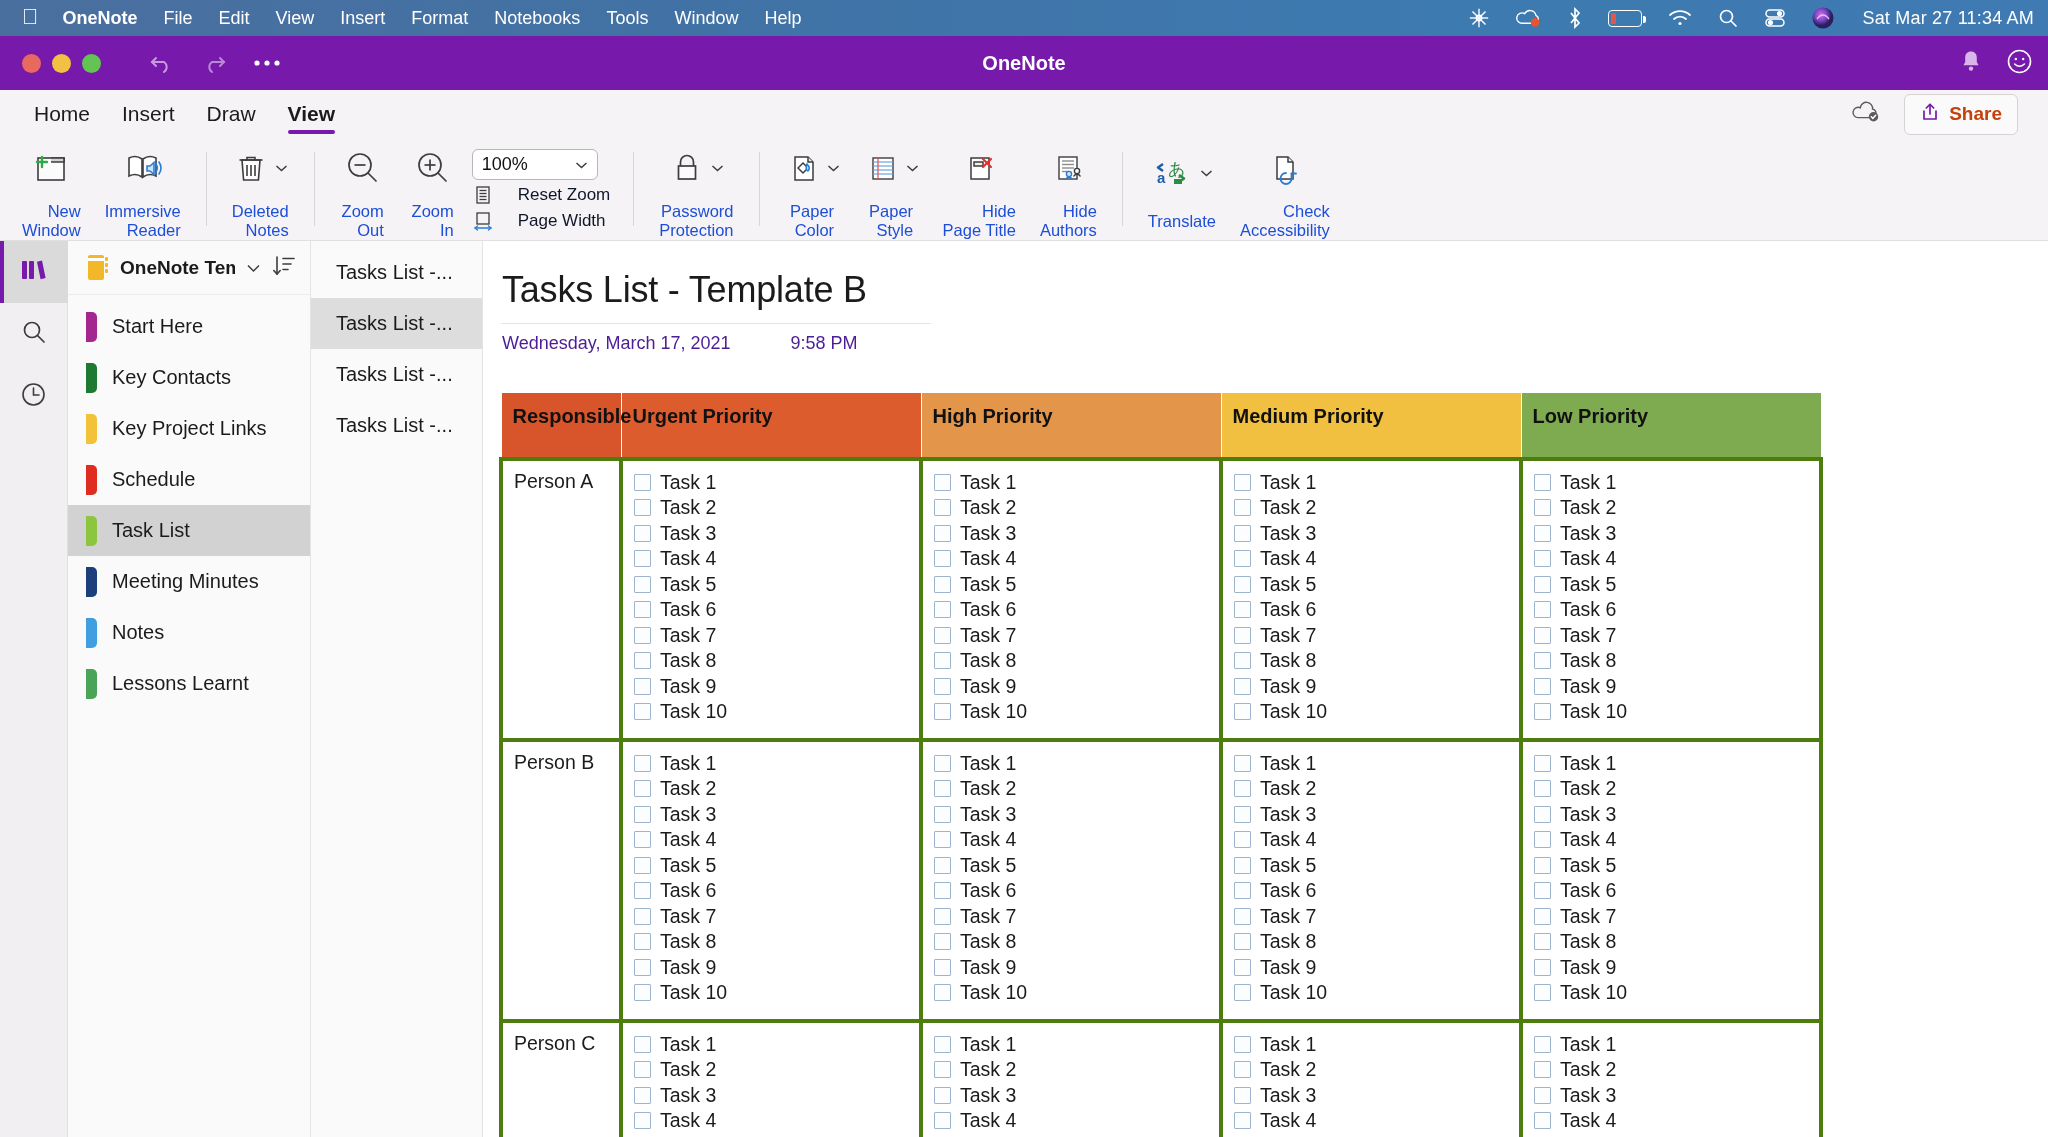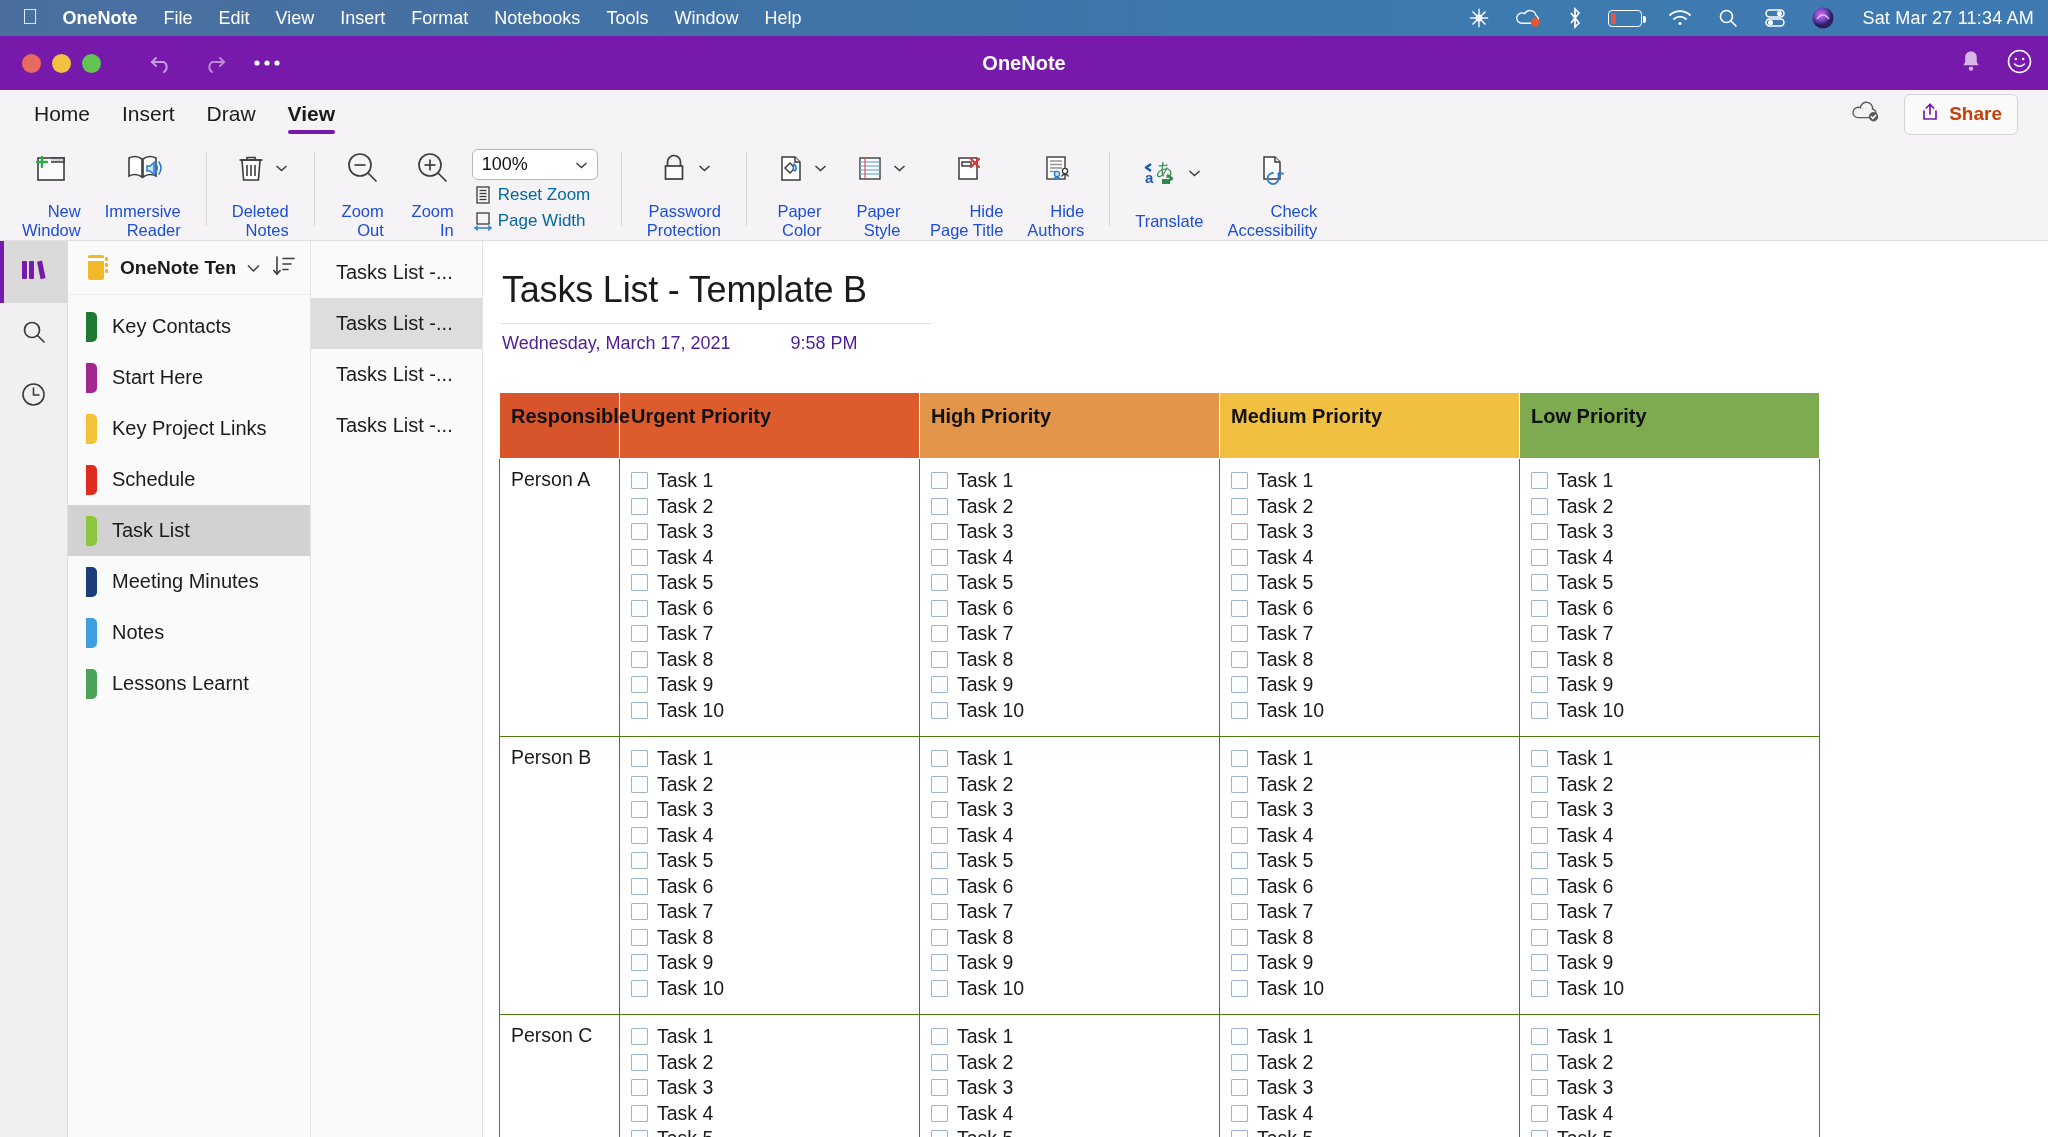--- a/index.html
+++ b/index.html
@@ -104,21 +104,21 @@
   .caret { width:13px; height:8px; }
 
   
   .zoomgrp { display:flex; flex-direction:column; justify-content:flex-start; padding:7px 10px 0 4px; gap:4px; }
   .zoomsel {
     width:126px; height:31px; border:1px solid #b9b5b9; border-radius:6px;
     background:#ffffff; display:flex; align-items:center;
     padding:0 9px; font-size:18px; color:#111; position:relative;
   }
   .zoomsel .cv { margin-left:auto; }
-  .zrow { display:flex; align-items:center; gap:4px; font-size:17px; color:#0369a1; }
+  .zrow { display:flex; align-items:center; gap:24px; font-size:17px; color:#0f172a; }
   .zrow .zi { width:22px; height:22px; display:flex; align-items:center; justify-content:center; }
 
   
   .workspace { display:flex; height:calc(1137px - 36px - 54px - 48px - 103px); }
 
   
   .rail {
     width:68px; background:#f1eff1; border-right:1px solid #e2dfe2;
     display:flex; flex-direction:column; align-items:center;
     padding-top:0;
@@ -177,21 +177,21 @@
   .pg-meta { display:flex; gap:60px; padding:9px 0 0 3px; font-size:18px; color:#4c1d95; }
 
   .tbl-wrap { margin-top:38px; width:1320px; }
   table.tasks { border-collapse:collapse; width:100%; table-layout:fixed; }
   table.tasks th {
     text-align:left; font-size:20px; font-weight:bold; color:#111111;
     padding:12px 11px 0; vertical-align:top; height:66px;
     border:1px solid #ffffff;
   }
   table.tasks td {
-    border:1px solid #4d7c0f; vertical-align:top;
+    border:4px solid #4d7c0f; vertical-align:top;
     padding:9px 11px 13px; font-size:19.5px; color:#1b1b1b;
   }
   .col-resp { width:120px; }
   .col-task { width:300px; }
   .tasklist { display:flex; flex-direction:column; gap:0;justify-content:flex-end; }
   .trow { display:flex; align-items:center; gap:9px; height:25.5px; }
   .cbx {
     width:17px; height:17px; border:1.4px solid #9db4cc;
     background:#fcfdfe; flex:none; border-radius:1px;
   }
@@ -662,26 +662,26 @@
           <line x1="5" y1="2" x2="5" y2="19"></line>
             <path d="M1.8 15.5 L5 19 L8.2 15.5"></path>
           <line x1="11" y1="3.5" x2="22" y2="3.5"></line>
             <line x1="11" y1="9" x2="19" y2="9"></line>
             <line x1="11" y1="14.5" x2="16" y2="14.5"></line>
         </svg>
       </span>
     </div>
     <div class="sec-list">
       <div class="sec">
+        <span class="sec-chip" style="background:#a4268f"></span>
+        <span>Start Here</span>
+      </div>
+      <div class="sec">
         <span class="sec-chip" style="background:#1e7a32"></span>
         <span>Key Contacts</span>
-      </div>
-      <div class="sec">
-        <span class="sec-chip" style="background:#a4268f"></span>
-        <span>Start Here</span>
       </div>
       <div class="sec">
         <span class="sec-chip" style="background:#f2c239"></span>
         <span>Key Project Links</span>
       </div>
       <div class="sec">
         <span class="sec-chip" style="background:#e02b20"></span>
         <span>Schedule</span>
       </div>
       <div class="sec active">

